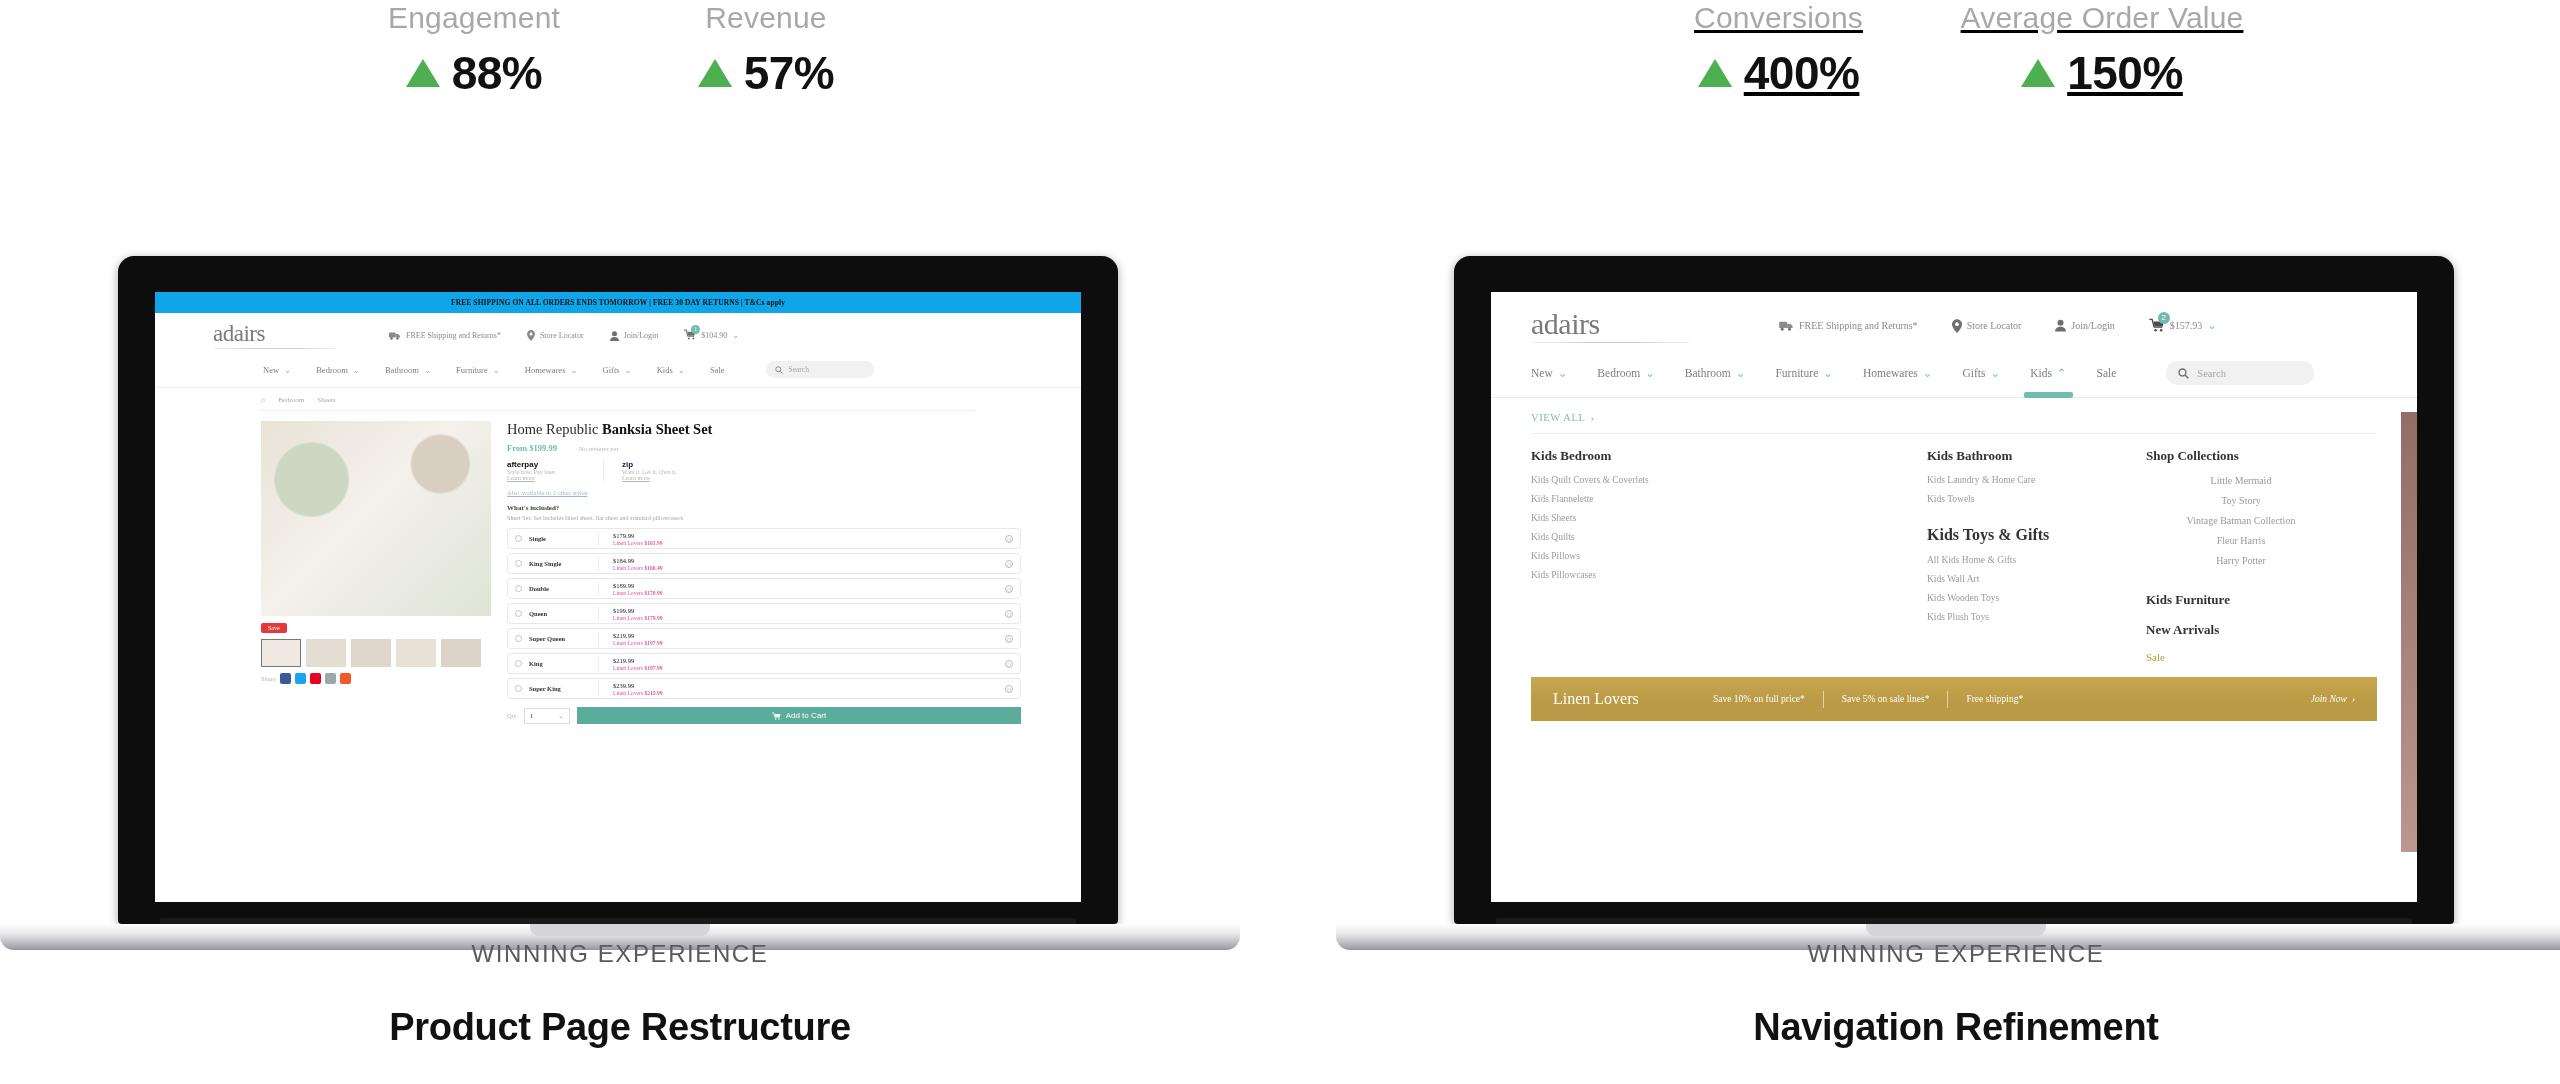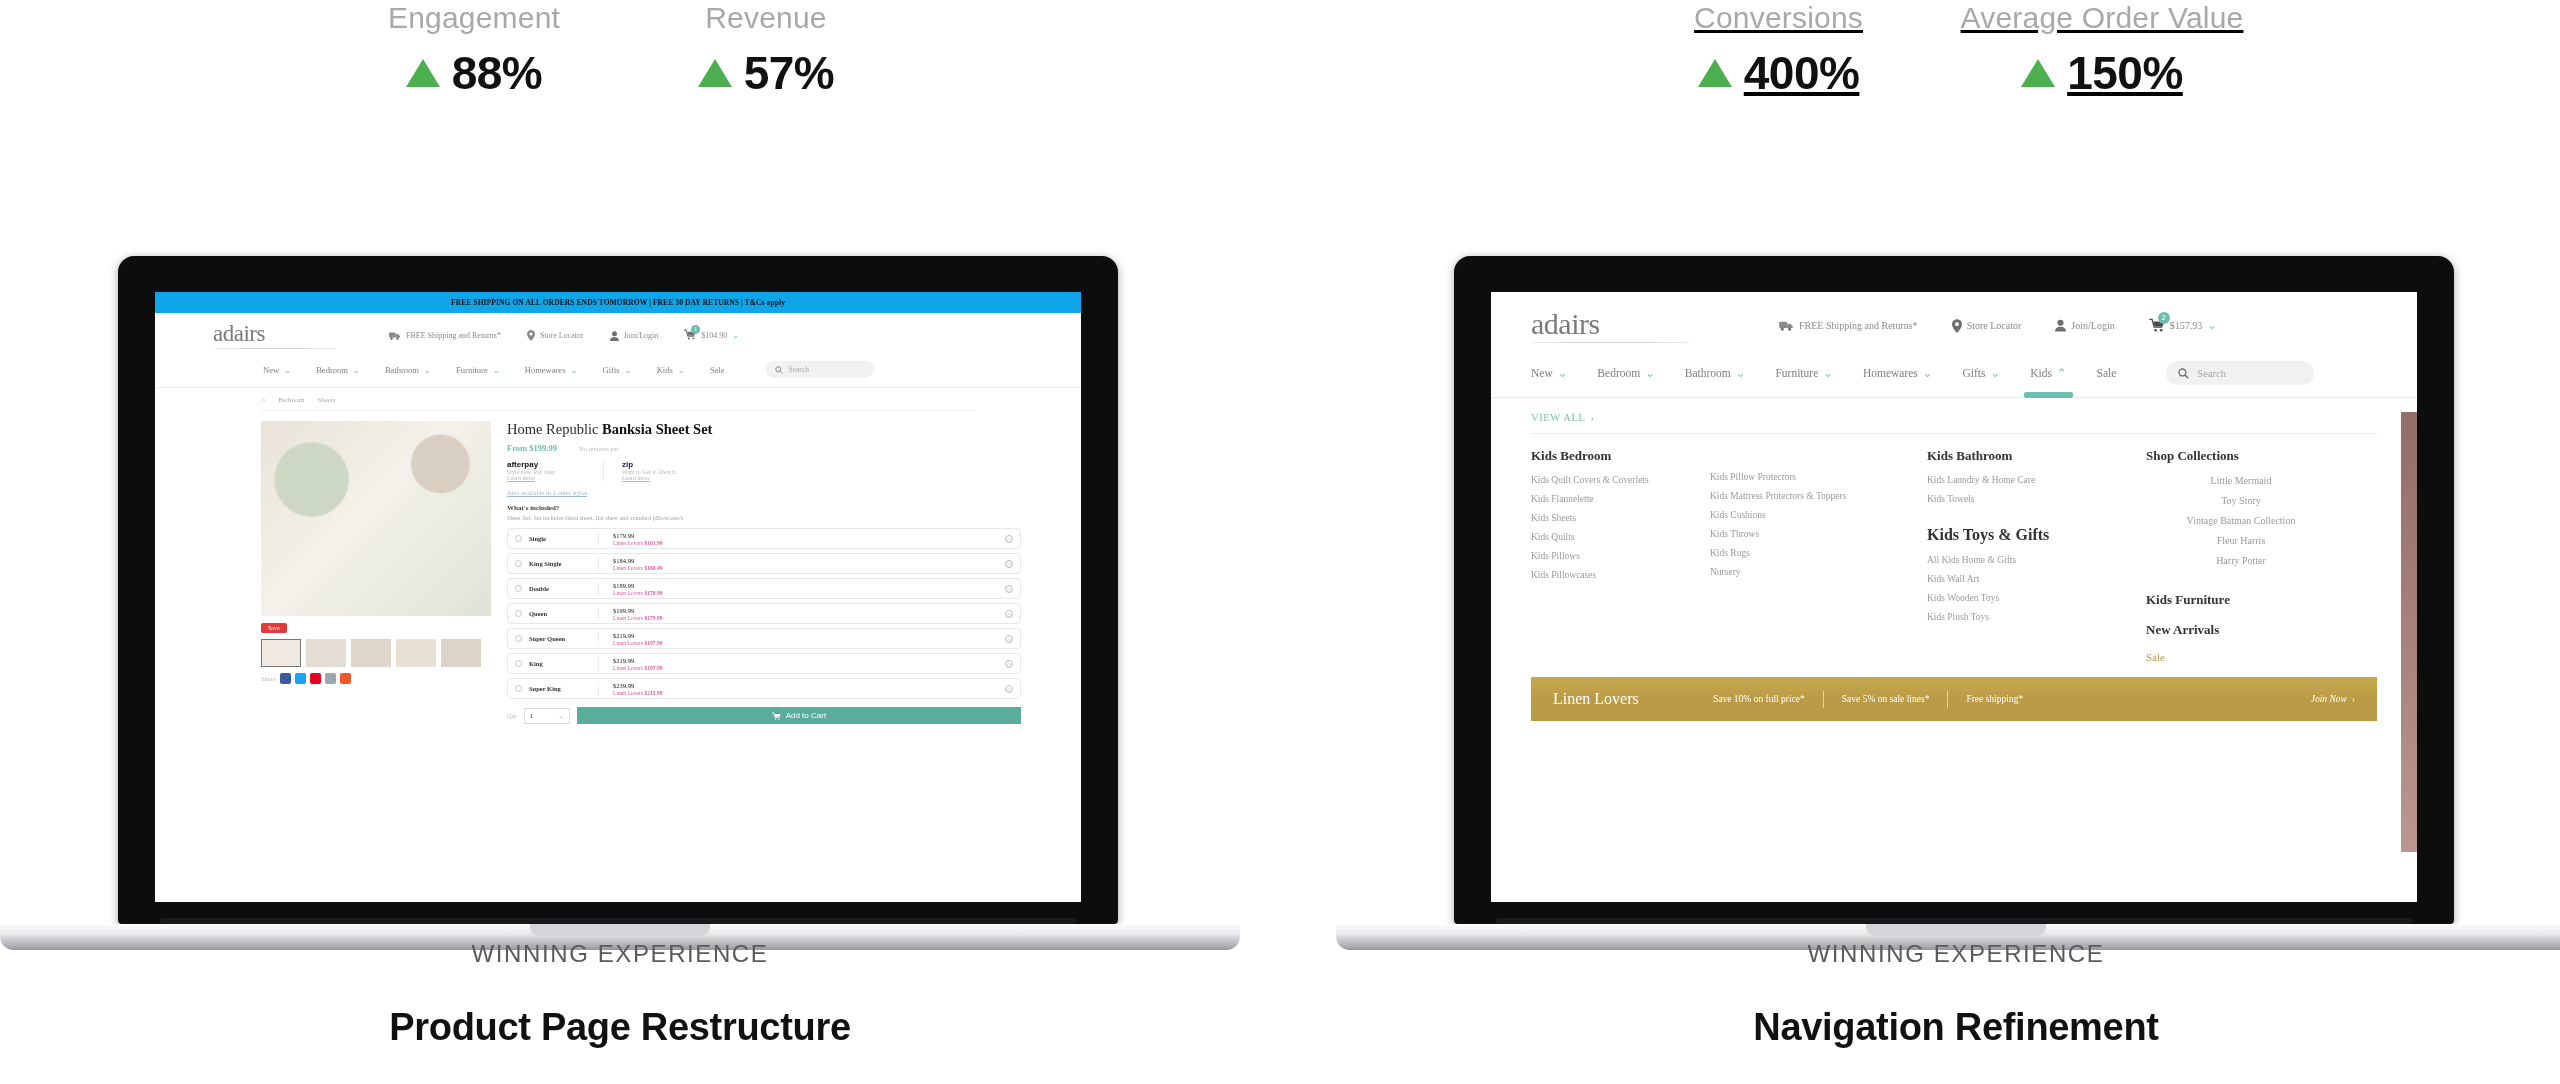--- a/index.html
+++ b/index.html
@@ -556,28 +556,20 @@
                       <div class="col-li">Kids Flannelette</div>
                       <div class="col-li">Kids Sheets</div>
                       <div class="col-li">Kids Quilts</div>
                       <div class="col-li">Kids Pillows</div>
                       <div class="col-li">Kids Pillowcases</div>
                     </div>
                 </div>
 
                 <div style="width:190px;">
                   <div style="height:24px;"></div>
-                  <div id="mcol1" style="display:flex; flex-direction:column; gap:9px; font-size:9.5px;">
-                      <div class="col-li">Kids Pillow Protectors</div>
-                      <div class="col-li">Kids Mattress Protectors &amp; Toppers</div>
-                      <div class="col-li">Kids Cushions</div>
-                      <div class="col-li">Kids Throws</div>
-                      <div class="col-li">Kids Rugs</div>
-                      <div class="col-li">Nursery</div>
-                    </div>
                 </div>
 
                 <div style="width:192px;">
                   <div class="col-h" style="font-size:13px; margin-bottom:11px;">Kids Bathroom</div>
                   <div id="mcol2a" style="display:flex; flex-direction:column; gap:9px; font-size:9.5px;">
                       <div class="col-li">Kids Laundry &amp; Home Care</div>
                       <div class="col-li">Kids Towels</div>
                     </div>
                   <div class="col-h" style="font-size:16px; margin:22px 0 11px 0;">Kids Toys &amp; Gifts</div>
                   <div id="mcol2b" style="display:flex; flex-direction:column; gap:9px; font-size:9.5px;">

